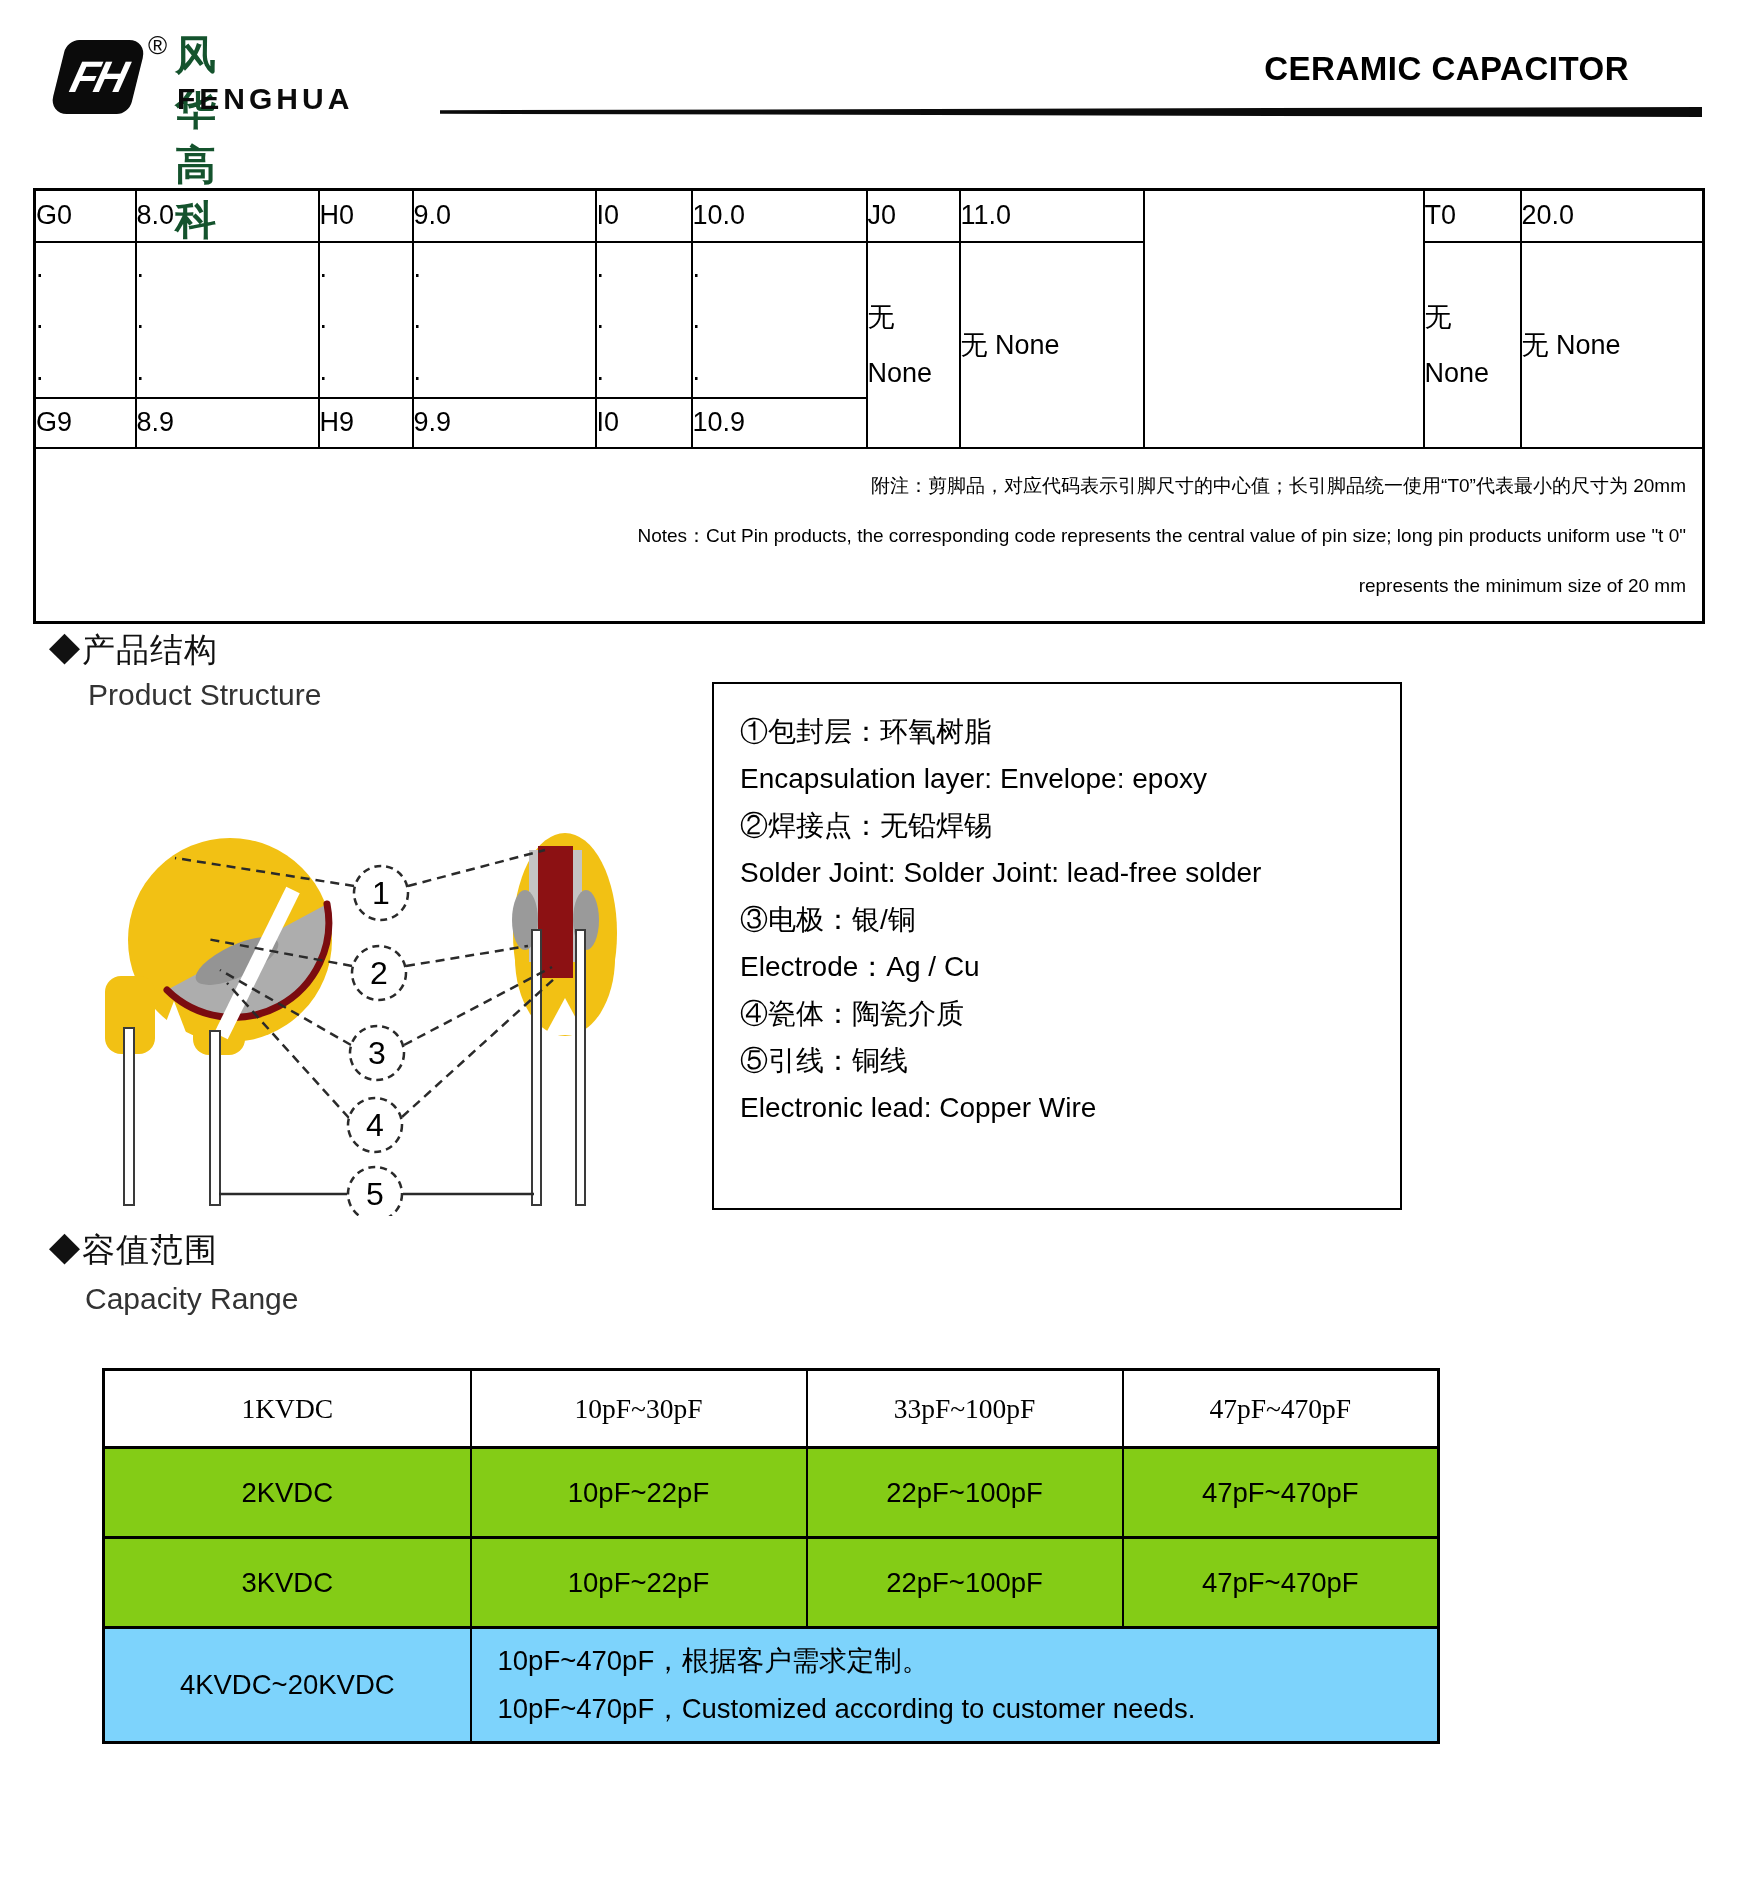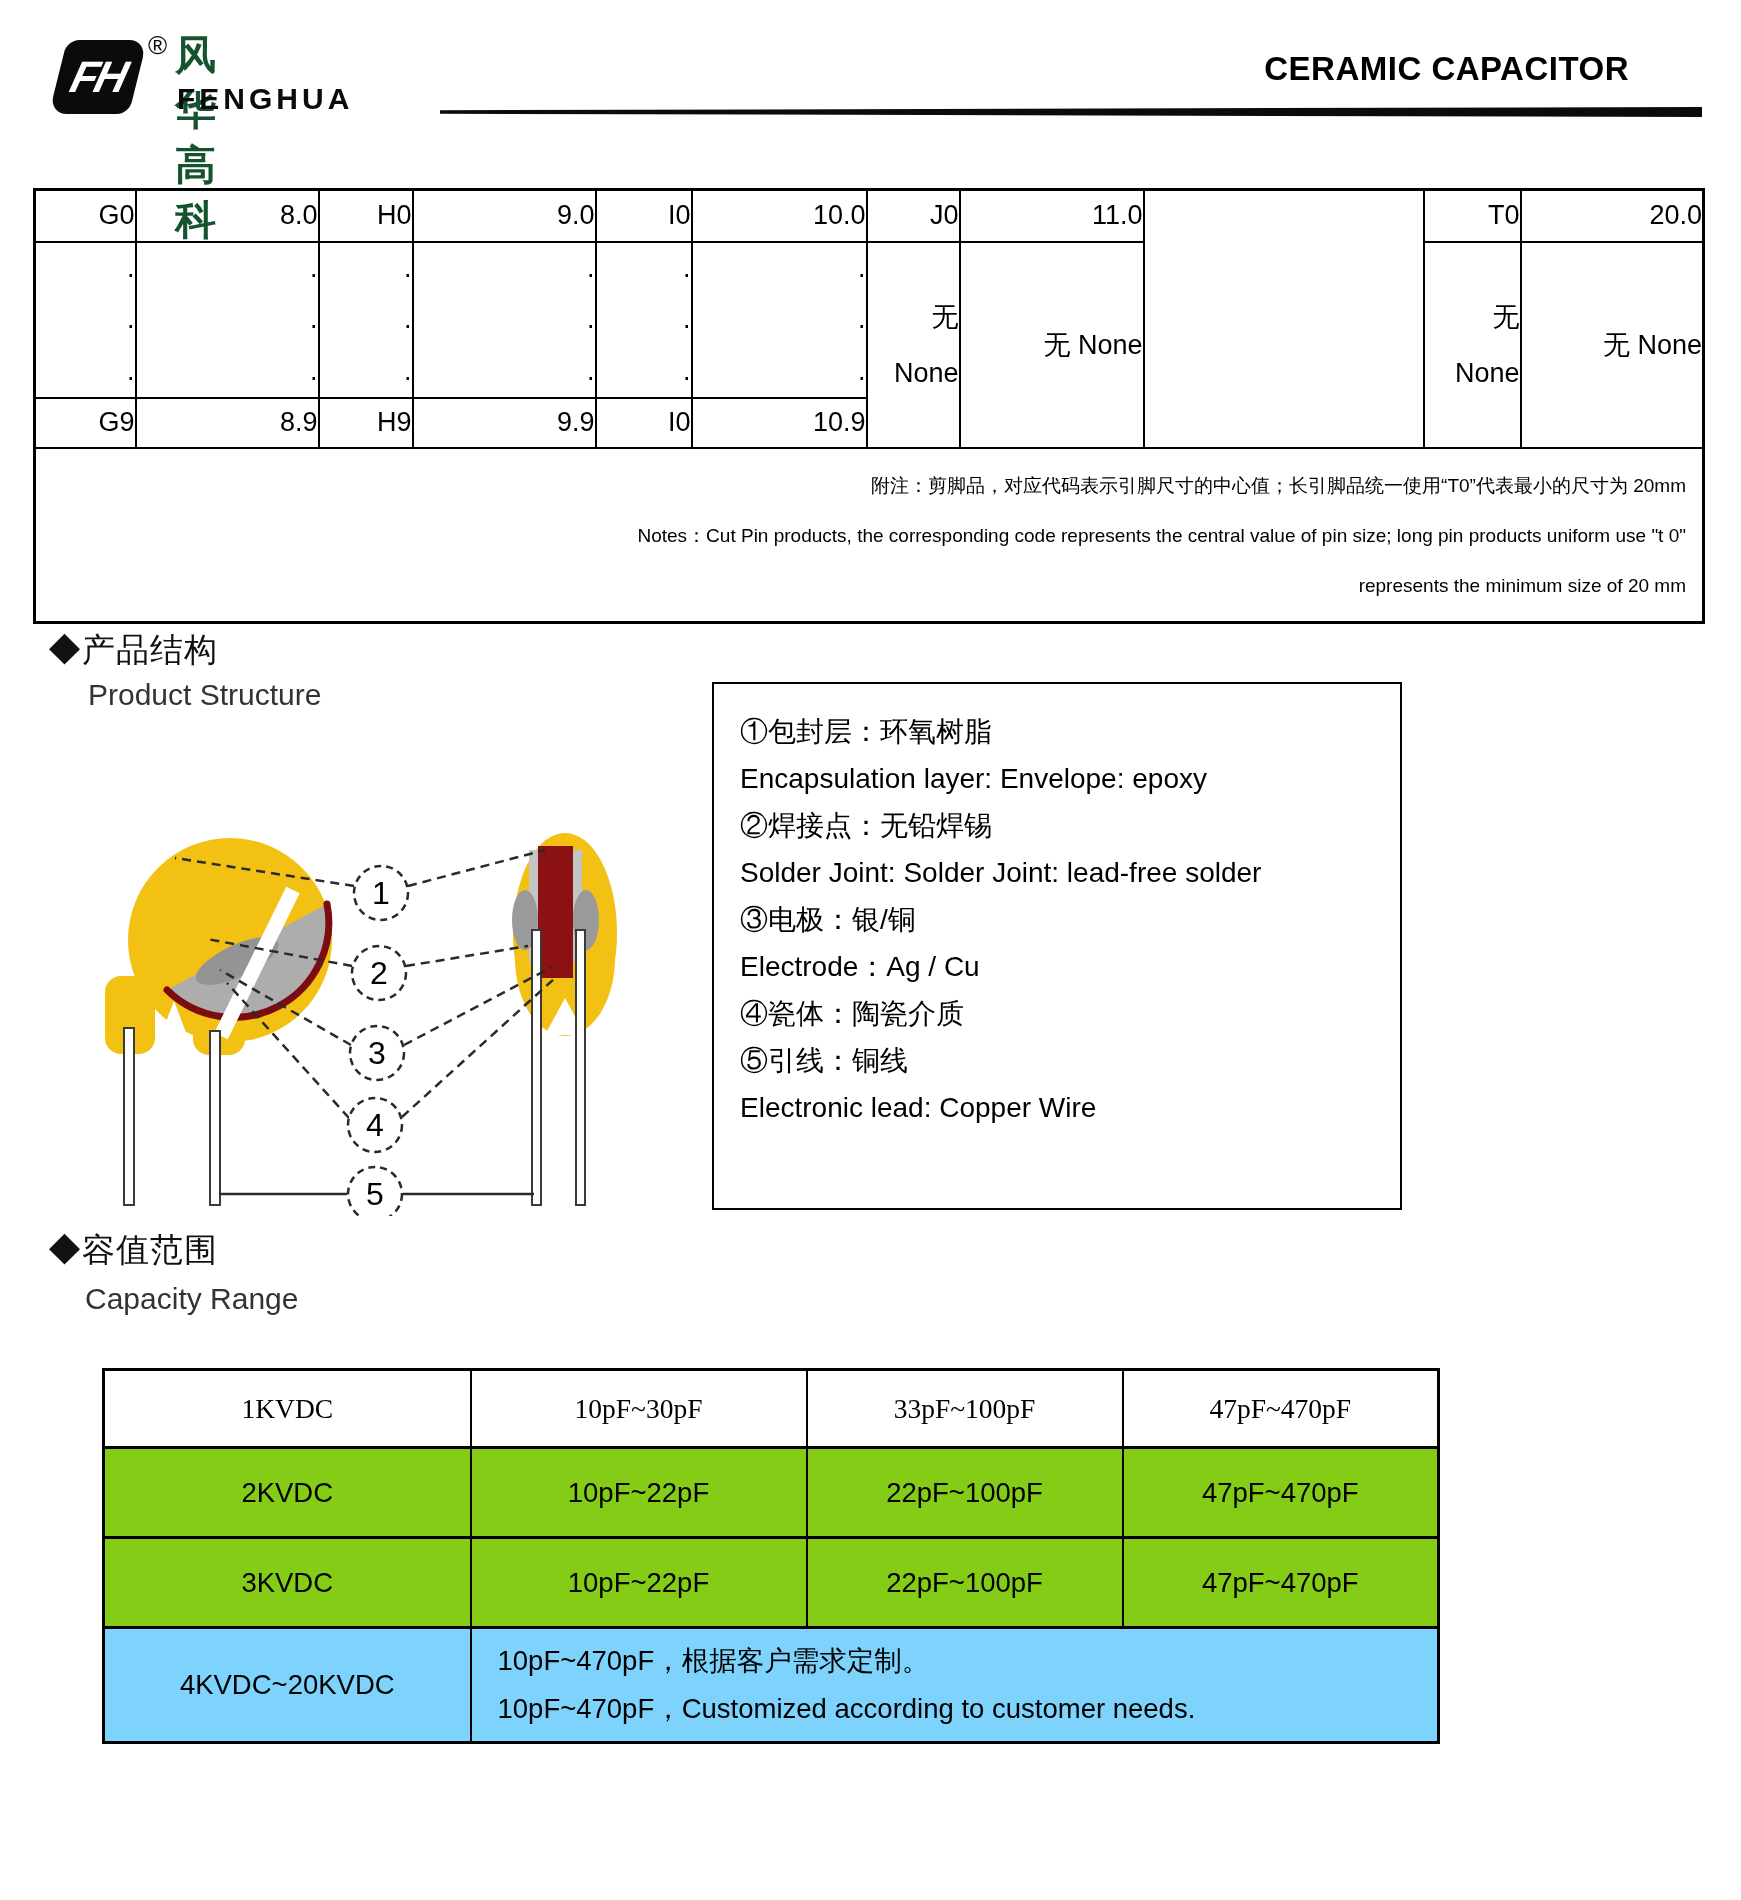--- a/index.html
+++ b/index.html
@@ -17,21 +17,21 @@
   .logo-cn { position:absolute; left:145px; top:6px; font-size:41px; font-weight:bold; letter-spacing:1px; color:#14532d; }
   .logo-en { position:absolute; left:147px; top:60px; font-size:30px; font-weight:bold; letter-spacing:4px; color:#0b0b0b; }
   .doc-title { position:absolute; top:50px; right:112px; font-size:33px; font-weight:bold; letter-spacing:0.5px; }
   .header-rule { position:absolute; left:440px; top:107px; width:1262px; height:10px; background:#0b0b0b;
                  clip-path:polygon(0 32%, 100% 0, 100% 100%, 0 68%); }
 
   
   table { border-collapse:collapse; table-layout:fixed; }
   .pin-table { position:absolute; left:33px; top:188px; width:1669px; border:3px solid #000; }
   .pin-table td { border-left:2px solid #000; border-right:2px solid #000; border-top:none; border-bottom:none;
-                  text-align:right; vertical-align:middle; font-size:27px; padding:0; }
+                  text-align:left; vertical-align:middle; font-size:27px; padding:0; }
   .pin-table tr.r1 { height:52px; }
   .pin-table tr.rdot { height:52px; }
   .pin-table tr.r5 { height:50px; }
   .pin-table td.bb { border-bottom:2.5px solid #000; }
   .pin-table td.bt { border-top:2.5px solid #000; }
   .pin-table td.none-stacked div { line-height:56px; }
   .pin-table td.dot-cell { font-size:27px; }
   .pin-table td.notes-cell { border-top:2.5px solid #000; text-align:right; vertical-align:top;
                              padding:12px 16px 10px 16px; font-size:19px; line-height:50px; }
 

